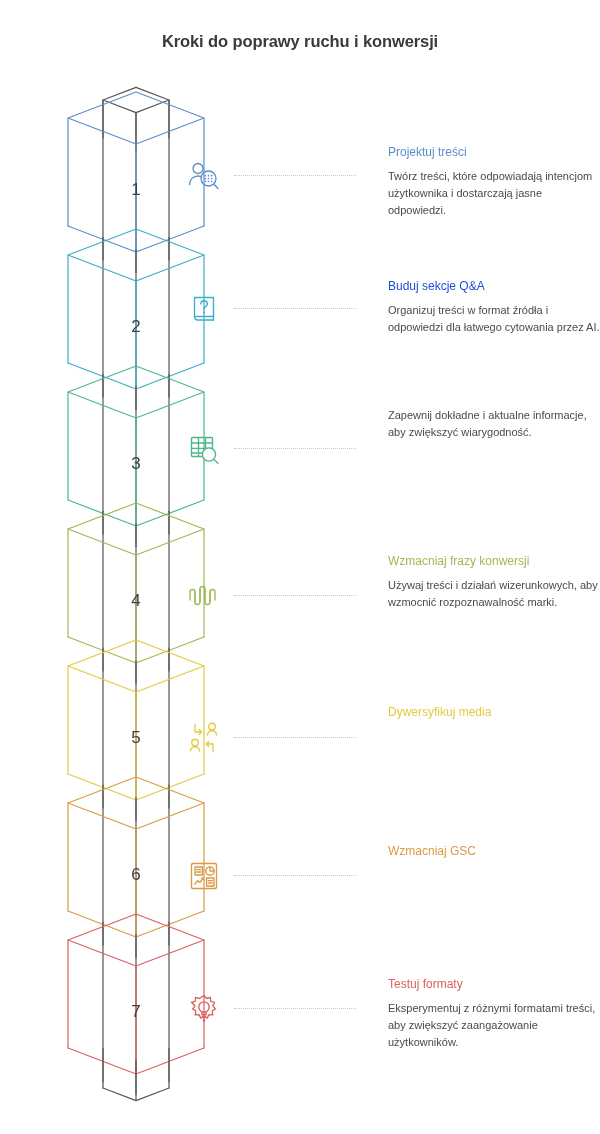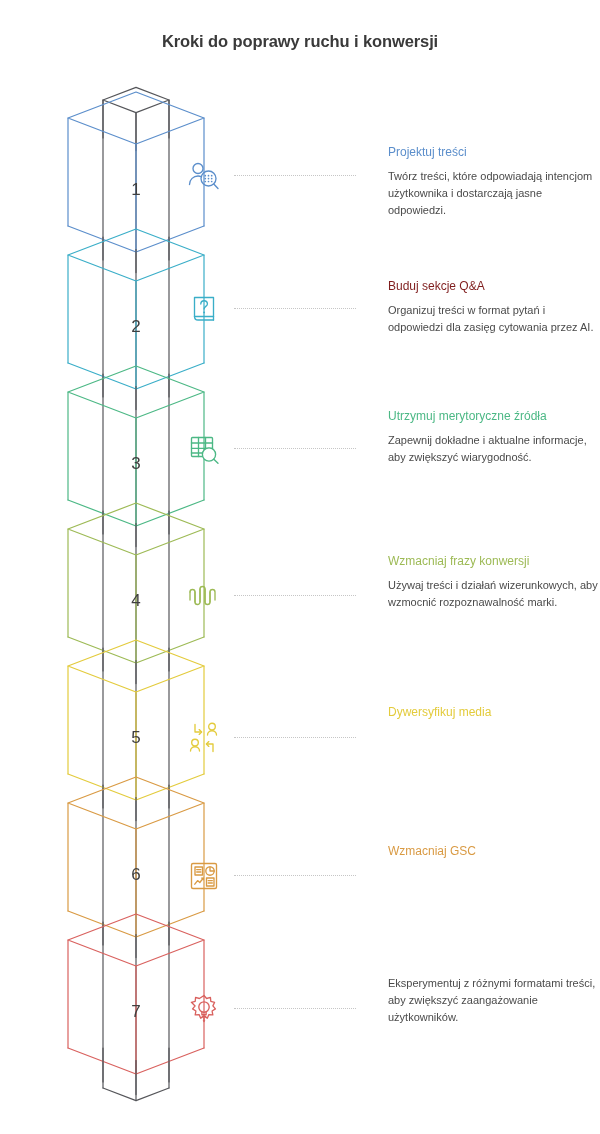--- a/index.html
+++ b/index.html
@@ -180,42 +180,41 @@
             <path d="M6.5 23.5c0 2.2 1.3 3.5 3.5 3.5h15.5" stroke="#3aaec8" fill="none" stroke-width="1.35" stroke-linecap="round" stroke-linejoin="round"></path>
             <line x1="25.5" y1="23.5" x2="25.5" y2="27" stroke="#3aaec8" fill="none" stroke-width="1.35" stroke-linecap="round" stroke-linejoin="round"></line>
             <path d="M12.8 11c0-1.9 1.5-3.3 3.3-3.3s3.3 1.4 3.3 3.2c0 2.4-3.3 2.5-3.3 5" stroke="#3aaec8" fill="none" stroke-width="1.35" stroke-linecap="round" stroke-linejoin="round"></path>
             <circle cx="16.1" cy="19.4" r="0.95" fill="#3aaec8" stroke="none"></circle>
           </svg>
         </div>
         <div class="dots"></div>
       </div>
       <div class="row" style="top: 277px;">
         <div class="txt">
-          <div class="hd" style="color: #7f1d1d;">Buduj sekcje Q&amp;A</div>
-          <div class="bd">Organizuj treści w format pytań i odpowiedzi dla zasięg cytowania przez AI.</div>
+          <div class="hd" style="color: #1d4ed8;">Buduj sekcje Q&amp;A</div>
+          <div class="bd">Organizuj treści w format źródła i odpowiedzi dla łatwego cytowania przez AI.</div>
         </div>
       </div>
       <div class="row" style="top: 423px;">
         <div class="icon-cell">
           <svg width="33" height="33" viewBox="0 0 33 33">
             <rect x="3.5" y="4.5" width="21" height="19" rx="1" stroke="#4cb885" fill="none" stroke-width="1.35" stroke-linecap="round" stroke-linejoin="round"></rect>
             <line x1="3.5" y1="10" x2="24.5" y2="10" stroke="#4cb885" fill="none" stroke-width="1.35" stroke-linecap="round" stroke-linejoin="round"></line>
             <line x1="3.5" y1="15.3" x2="24.5" y2="15.3" stroke="#4cb885" fill="none" stroke-width="1.35" stroke-linecap="round" stroke-linejoin="round"></line>
             <line x1="3.5" y1="20" x2="24.5" y2="20" stroke="#4cb885" fill="none" stroke-width="1.35" stroke-linecap="round" stroke-linejoin="round"></line>
             <line x1="10.5" y1="4.5" x2="10.5" y2="23.5" stroke="#4cb885" fill="none" stroke-width="1.35" stroke-linecap="round" stroke-linejoin="round"></line>
             <line x1="17.5" y1="4.5" x2="17.5" y2="23.5" stroke="#4cb885" fill="none" stroke-width="1.35" stroke-linecap="round" stroke-linejoin="round"></line>
             <circle cx="21" cy="21.5" r="6.6" stroke="#4cb885" fill="#ffffff" stroke-width="1.35"></circle>
             <line x1="25.8" y1="26.3" x2="30" y2="30.3" stroke="#4cb885" fill="none" stroke-width="1.35" stroke-linecap="round" stroke-linejoin="round"></line>
           </svg>
         </div>
         <div class="dots"></div>
       </div>
       <div class="row" style="top: 407px;">
         <div class="txt">
-          <div class="hd" style="color: rgb(76, 184, 133);">Utrzymuj merytoryczne źródła</div>
           <div class="bd">Zapewnij dokładne i aktualne informacje, aby zwiększyć wiarygodność.</div>
         </div>
       </div>
       <div class="row" style="top: 570px;">
         <div class="icon-cell">
           <svg width="34" height="28" viewBox="0 0 34 28">
             <path d="M3 10v8" stroke="#9dba55" fill="none" stroke-width="1.35" stroke-linecap="round" stroke-linejoin="round"></path>
             <path d="M3 10a2.5 2.5 0 0 1 5 0v10a2.5 2.5 0 0 0 5 0V7a2.5 2.5 0 0 1 5 0v13a2.5 2.5 0 0 0 5 0V10a2.5 2.5 0 0 1 5 0v8" stroke="#9dba55" fill="none" stroke-width="1.35" stroke-linecap="round" stroke-linejoin="round"></path>
             <path d="M8 20V10M13 7v13M18 20V7M23 10v10" stroke="#9dba55" fill="none" stroke-width="1.35" stroke-linecap="round" stroke-linejoin="round"></path>
           </svg>
@@ -279,18 +278,19 @@
             <path d="M13.9 18.6v3.1h4.2v-3.1" stroke="#d9615e" fill="none" stroke-width="1.35" stroke-linecap="round" stroke-linejoin="round"></path>
             <line x1="14.3" y1="23.4" x2="17.7" y2="23.4" stroke="#d9615e" fill="none" stroke-width="1.35" stroke-linecap="round" stroke-linejoin="round"></line>
             <path d="M16 24.2v3.8" stroke="#d9615e" fill="none" stroke-width="1.35" stroke-linecap="round" stroke-linejoin="round"></path>
             <path d="M14.6 27.3L16 29.4l1.4-2.1z" fill="#d9615e" stroke="none"></path>
           </svg>
         </div>
         <div class="dots"></div>
       </div>
       <div class="row" style="top: 975px;">
         <div class="txt">
+          <div class="hd" style="color: rgb(217, 97, 94);">Testuj formaty</div>
           <div class="bd">Eksperymentuj z różnymi formatami treści, aby zwiększyć zaangażowanie użytkowników.</div>
         </div>
       </div>
     </div>
 
 </div>
 
 </body></html>

